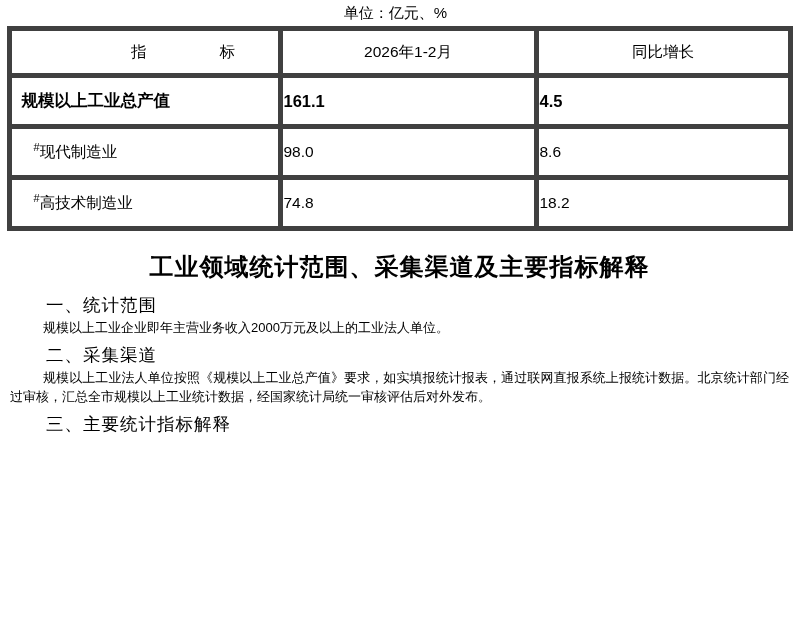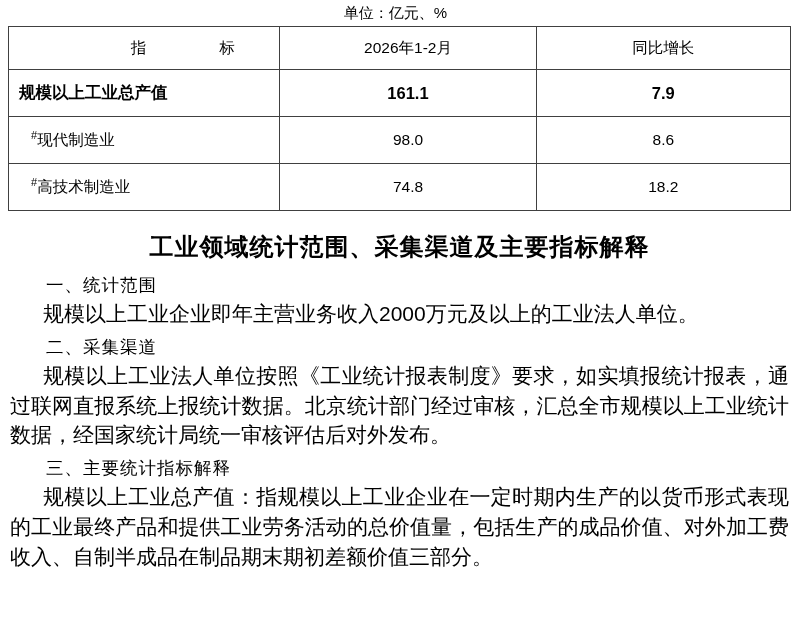--- a/index.html
+++ b/index.html
@@ -27,21 +27,21 @@
     font-family: "Liberation Sans", "DejaVu Sans", sans-serif;
   }
   table.stat {
     width: 783px;
     margin: 0 auto;
     border-collapse: collapse;
     table-layout: fixed;
     font-family: "Liberation Sans", "DejaVu Sans", sans-serif;
   }
   table.stat td {
-    border: 1px solid #404040;
+    border: 5px solid #404040;
     height: 44px;
     font-size: 15.5px;
     vertical-align: middle;
   }
   table.stat tr.head td {
     text-align: center;
     height: 40px;
   }
   .col-ind { width: 271px; }
   .col-val { width: 256px; }
@@ -62,21 +62,21 @@
   .cell-label.sub {
     padding-left: 22px;
     border-radius: 9px;
   }
   .sup {
     font-size: 11px;
     vertical-align: super;
     line-height: 0;
   }
   .cell-num {
-    text-align: center;
+    text-align: left;
   }
   .cell-num.bold {
     font-weight: bold;
     font-size: 16.5px;
   }
   .notes {
     padding: 0 10px;
     margin-top: 20px;
   }
   .notes-title {
@@ -89,21 +89,21 @@
   }
   .sec-head {
     font-size: 17.5px;
     font-weight: normal;
     font-family: "Liberation Sans", "DejaVu Sans", sans-serif;
     margin: 6px 0 2px 0;
     text-indent: 36px;
     letter-spacing: 1px;
   }
   .para {
-    font-size: 21px;
+    font-size: 13px;
     line-height: 1.42;
     text-indent: 33px;
     margin: 0 0 2px 0;
     text-align: justify;
     font-family: "Liberation Sans", "DejaVu Sans", sans-serif;
   }
 </style>
 </head>
 <body>
 
@@ -119,21 +119,21 @@
     </colgroup>
     <tbody>
       <tr class="head">
         <td class="ind-head">指　　标</td>
         <td>2026年1-2月</td>
         <td>同比增长</td>
       </tr>
       <tr>
         <td class="cell-label bold">规模以上工业总产值</td>
         <td class="cell-num bold">161.1</td>
-        <td class="cell-num bold">7.9</td>
+        <td class="cell-num bold">4.5</td>
       </tr>
       <tr>
         <td class="cell-label sub"><span class="sup">#</span><span>现代制造业</span></td>
         <td class="cell-num">98.0</td>
         <td class="cell-num">8.6</td>
       </tr>
       <tr>
         <td class="cell-label sub"><span class="sup">#</span><span>高技术制造业</span></td>
         <td class="cell-num">74.8</td>
         <td class="cell-num">18.2</td>
@@ -141,19 +141,18 @@
     </tbody>
   </table>
 
   <div class="notes">
     <div class="notes-title">工业领域统计范围、采集渠道及主要指标解释</div>
 
     <div class="sec-head">一、统计范围</div>
     <p class="para">规模以上工业企业即年主营业务收入2000万元及以上的工业法人单位。</p>
 
     <div class="sec-head">二、采集渠道</div>
-    <p class="para">规模以上工业法人单位按照《工业统计报表制度》要求，如实填报统计报表，通过联网直报系统上报统计数据。北京统计部门经过审核，汇总全市规模以上工业统计数据，经国家统计局统一审核评估后对外发布。</p>
+    <p class="para">规模以上工业法人单位按照《规模以上工业总产值》要求，如实填报统计报表，通过联网直报系统上报统计数据。北京统计部门经过审核，汇总全市规模以上工业统计数据，经国家统计局统一审核评估后对外发布。</p>
 
     <div class="sec-head">三、主要统计指标解释</div>
-    <p class="para">规模以上工业总产值：指规模以上工业企业在一定时期内生产的以货币形式表现的工业最终产品和提供工业劳务活动的总价值量，包括生产的成品价值、对外加工费收入、自制半成品在制品期末期初差额价值三部分。</p>
   </div>
 
 </div>
 
 </body></html>

